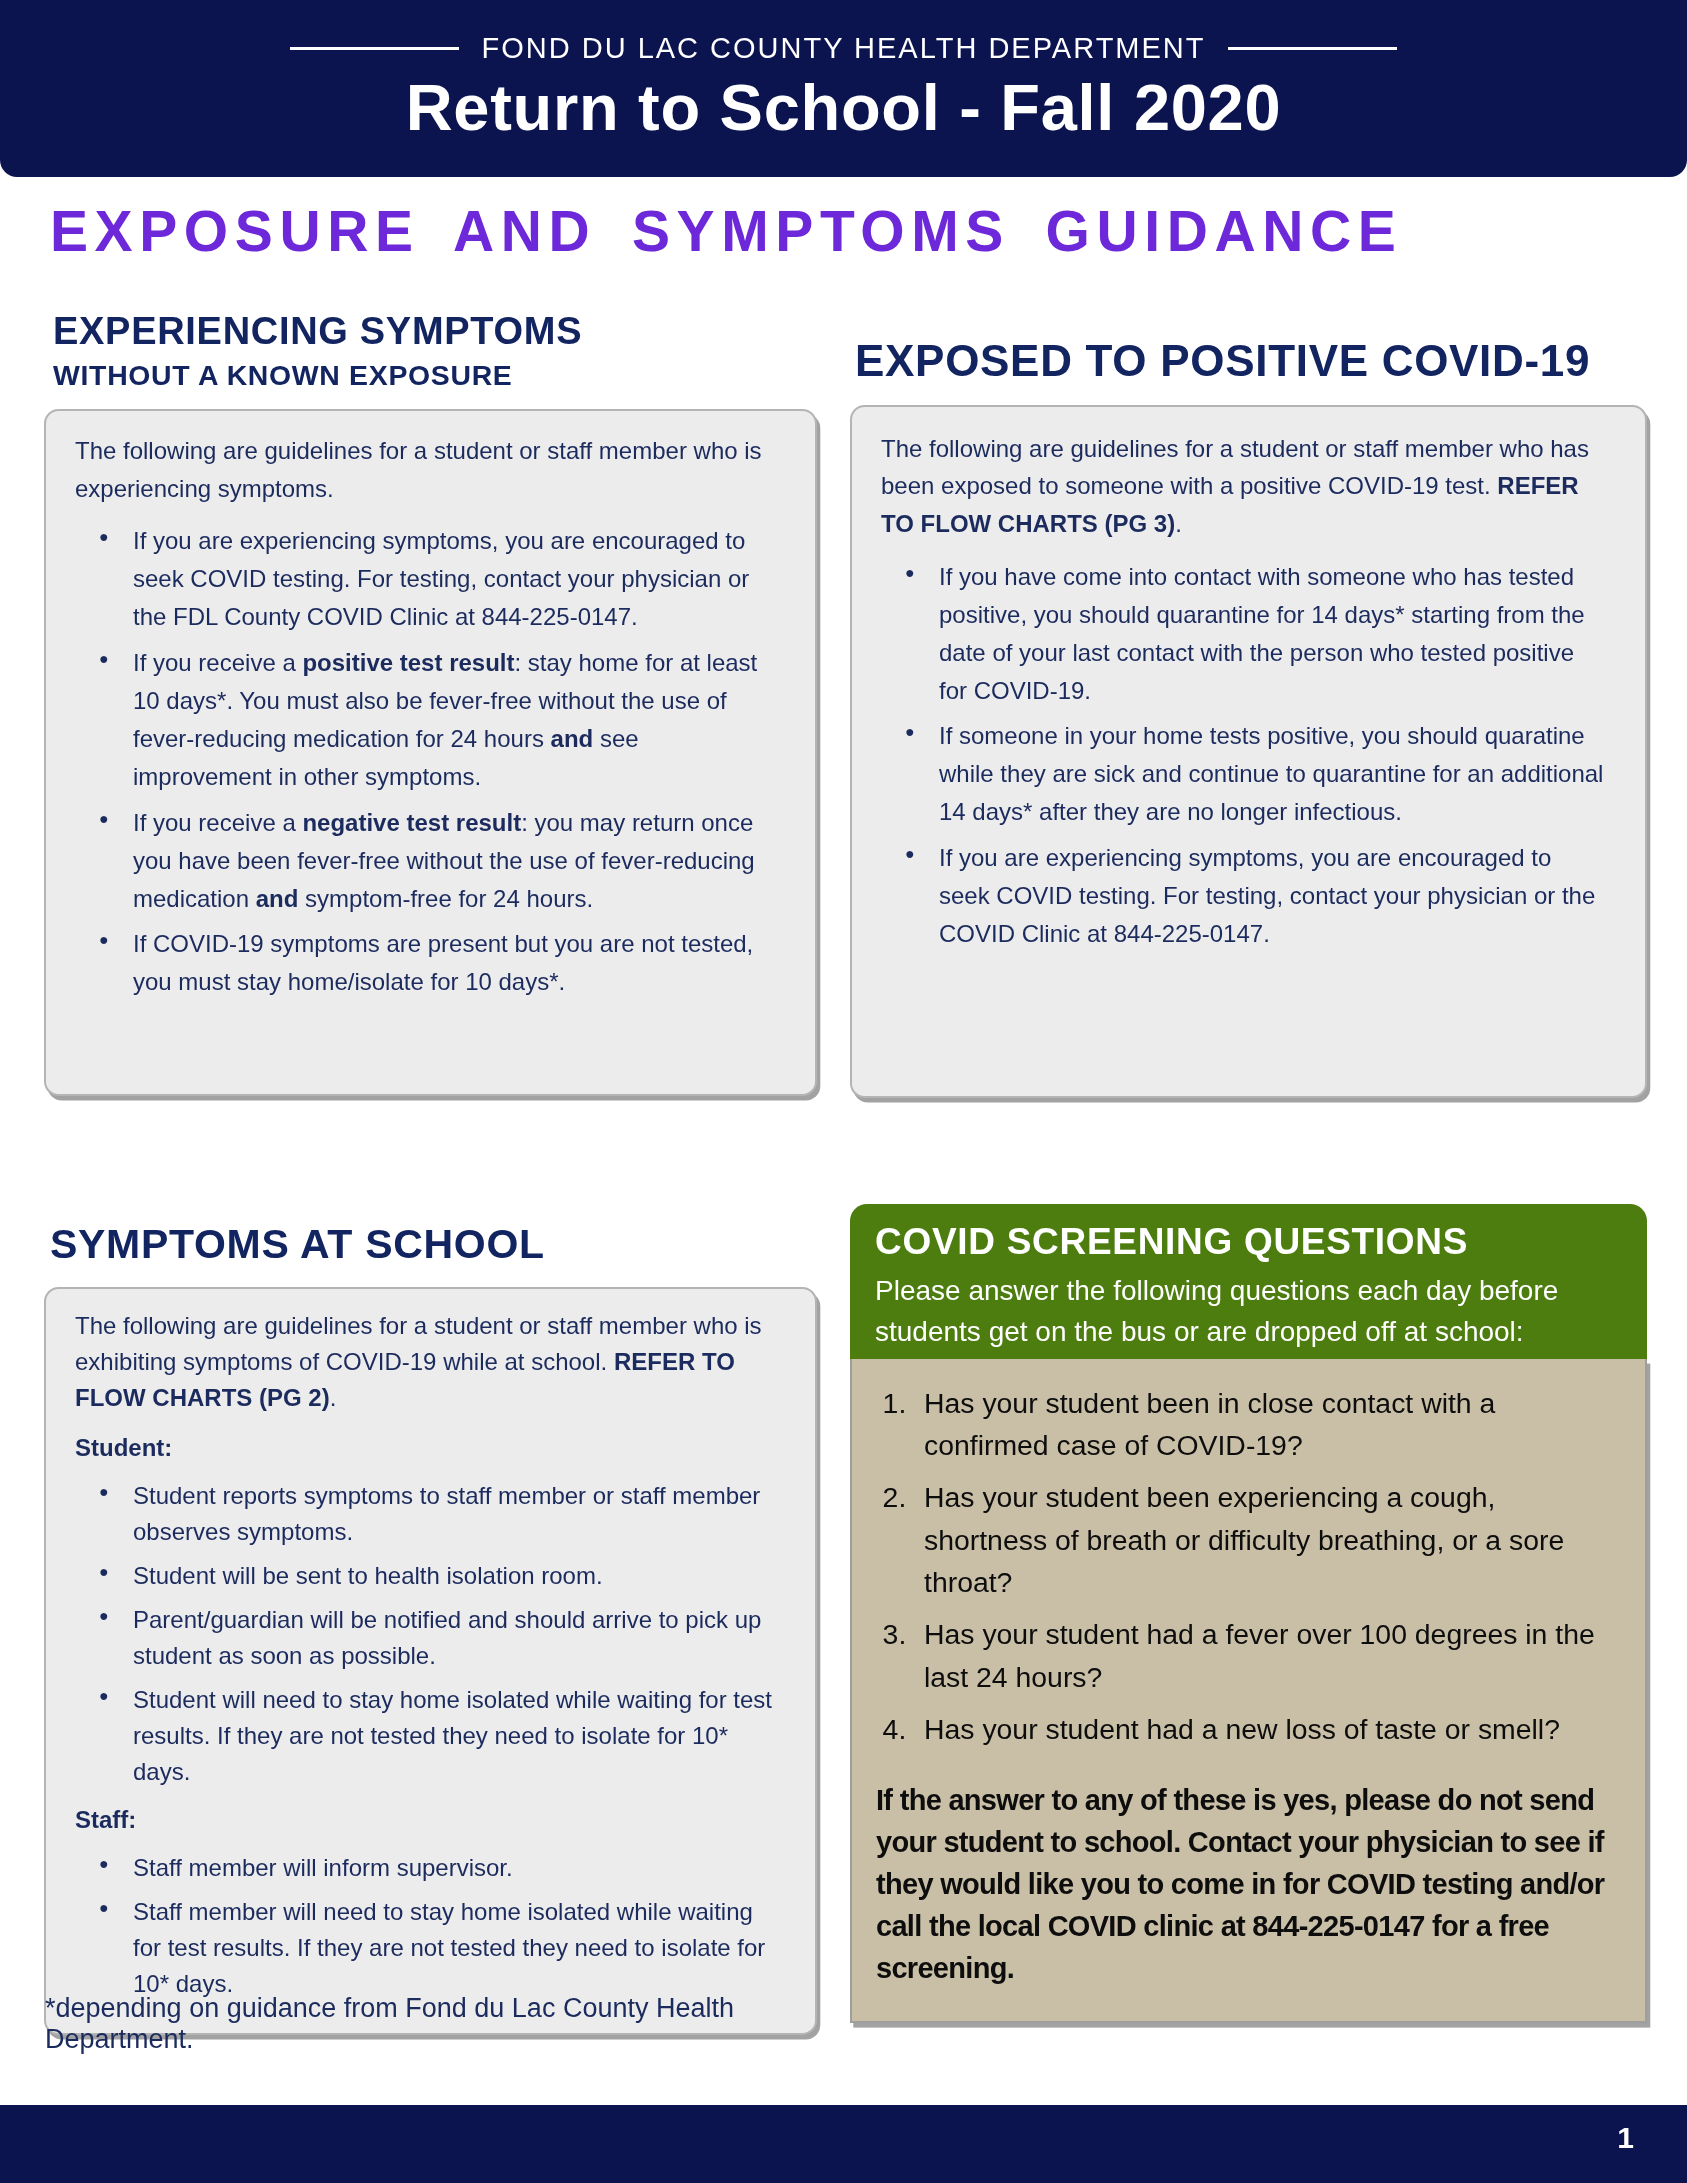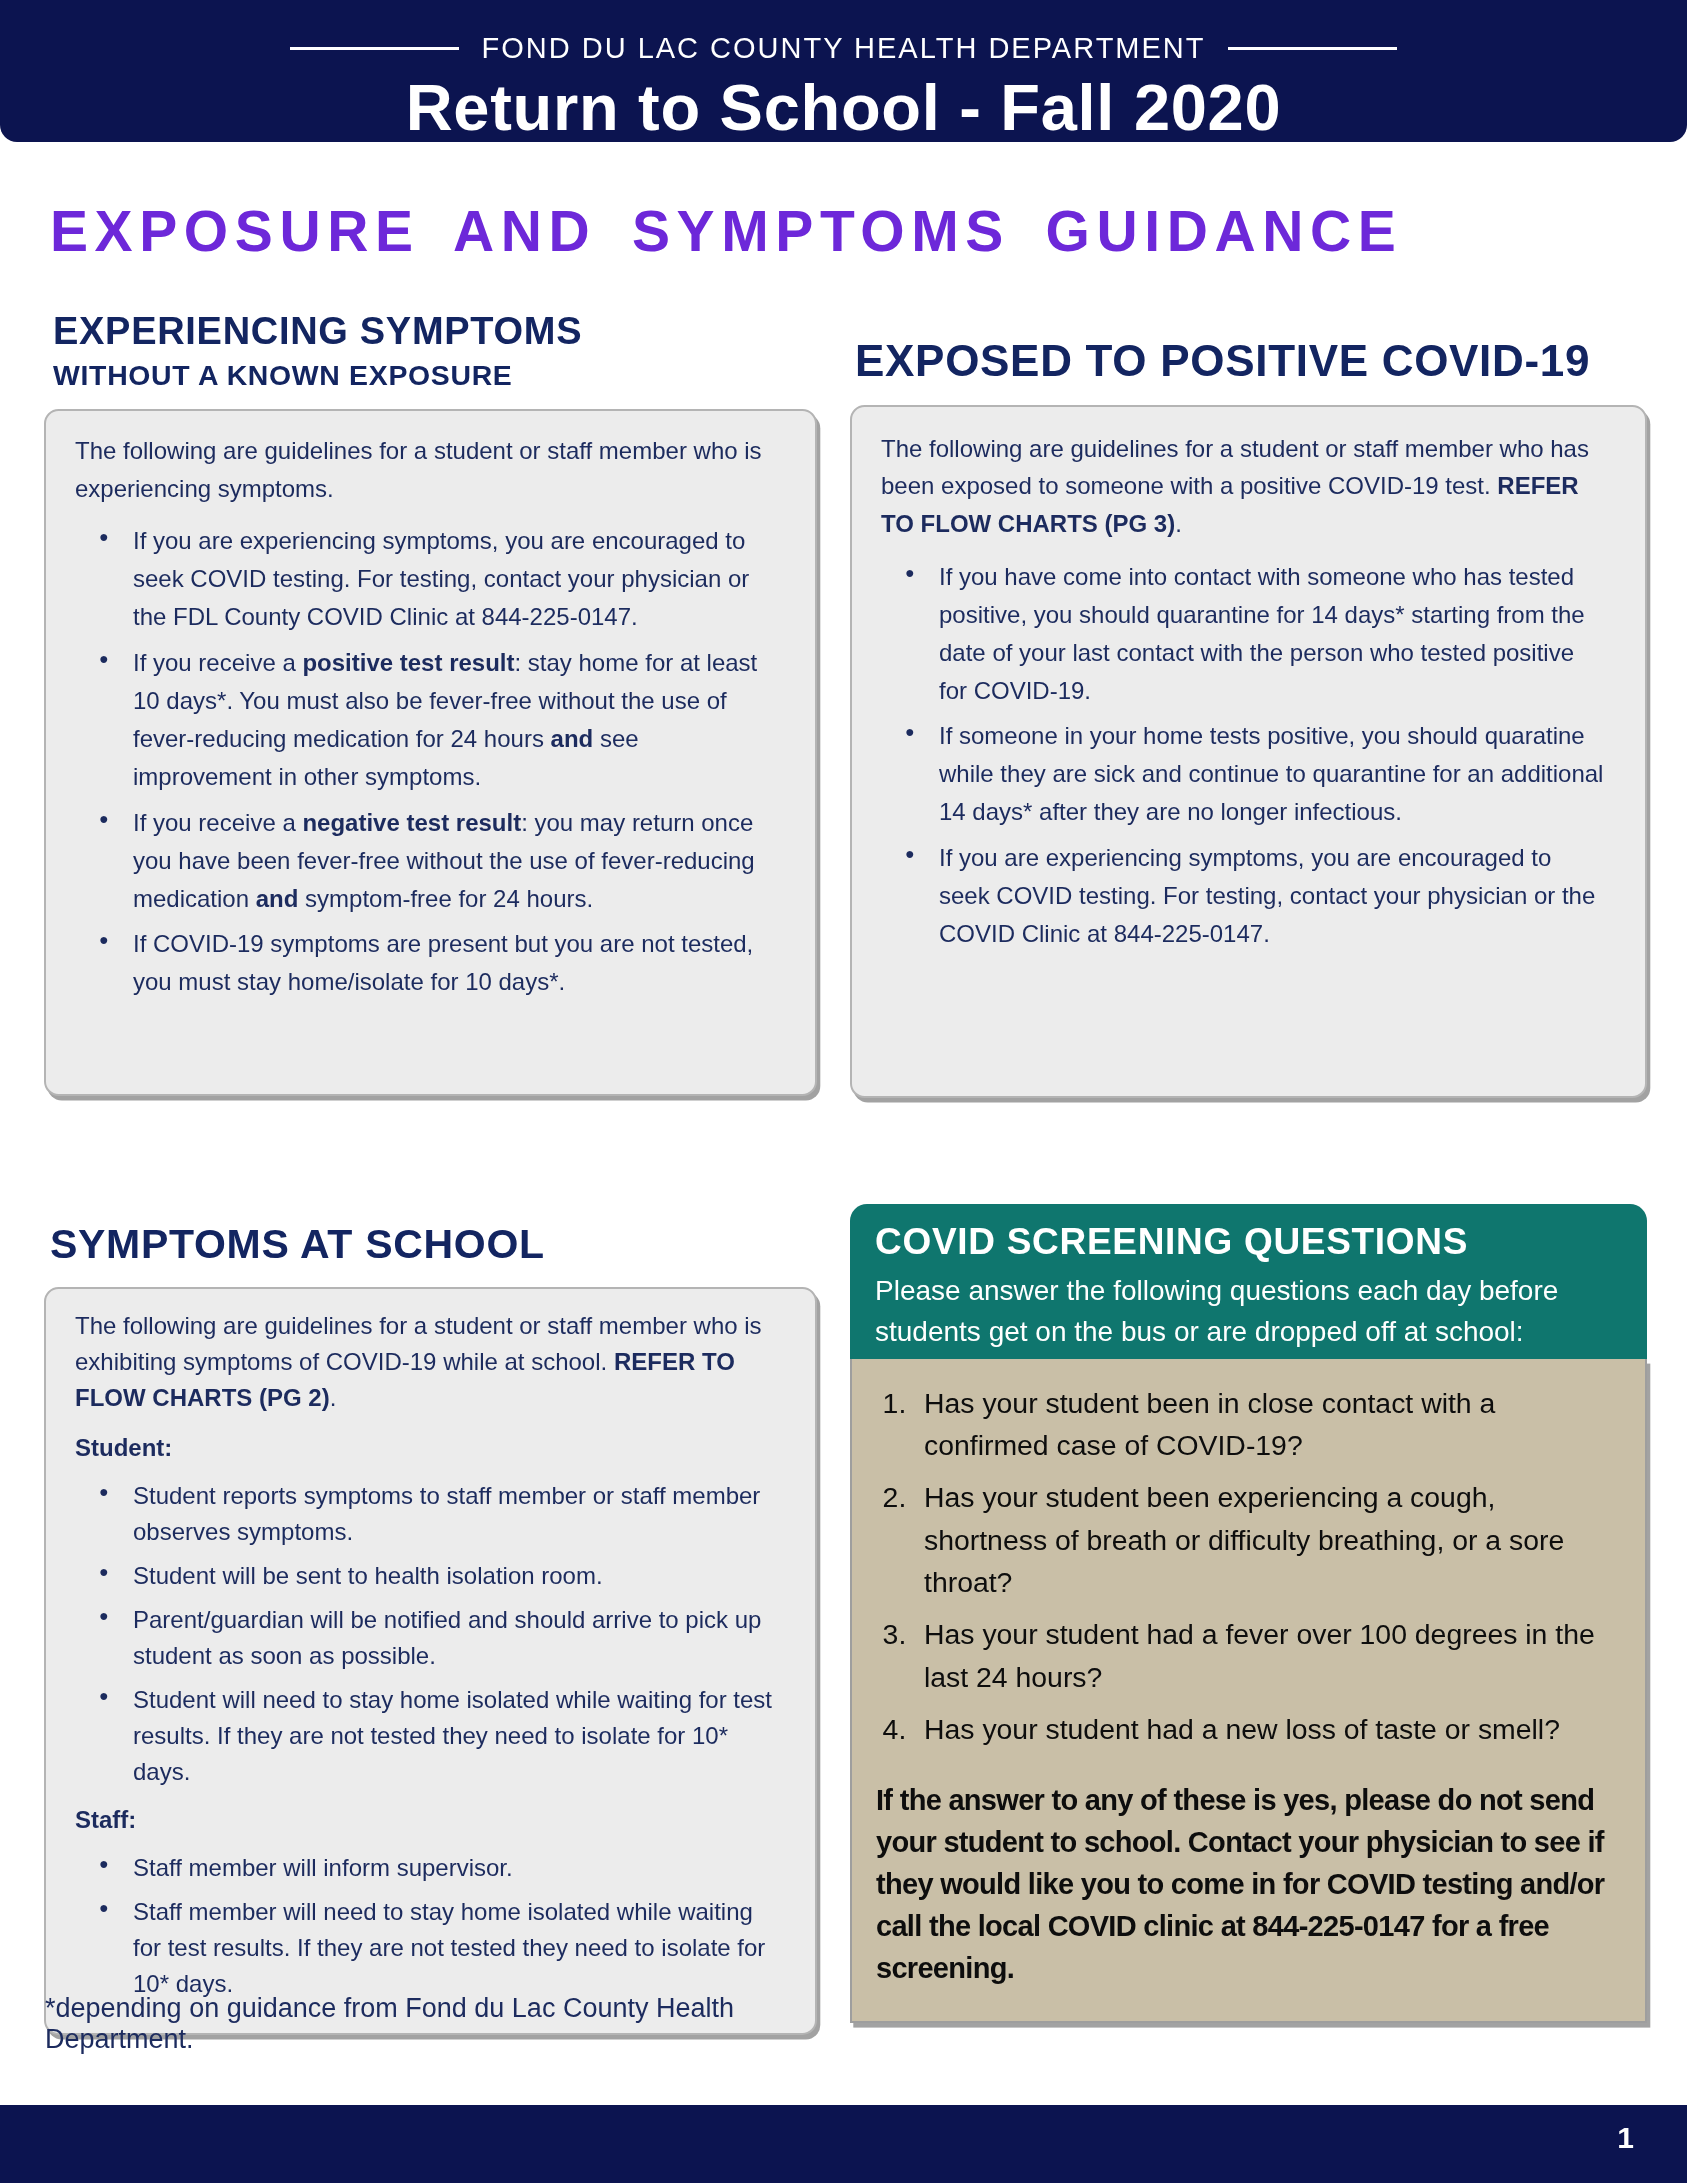--- a/index.html
+++ b/index.html
@@ -1,21 +1,21 @@
 <!DOCTYPE html>
 <html style="font-size:10.6px"><head>
 <meta charset="utf-8">
 <style>
   html,body{margin:0;padding:0;}
   body{width:1687px;height:2183px;background:#ffffff;font-family:"Liberation Sans",sans-serif;}
   .page{position:relative;width:1687px;height:2183px;overflow:hidden;background:#ffffff;}
   .b{font-weight:bold;}
 
   
-  .header{position:absolute;left:0;top:0;width:1687px;height:142px;background:#0c1450;
+  .header{position:absolute;left:0;top:0;width:1687px;height:177px;background:#0c1450;
           border-radius:0 0 17px 17px;color:#ffffff;text-align:center;}
   .dept-row{display:flex;align-items:center;justify-content:center;gap:22.5px;padding-top:32px;}
   .dept-name{font-size:29px;letter-spacing:2px;}
   .dept-line{width:169px;height:3.3px;background:#ffffff;}
   .main-title{font-size:65px;font-weight:bold;margin-top:5.3px;letter-spacing:0.7px;}
 
   
   .gold-heading{position:absolute;left:50px;top:198px;margin:0;font-size:57px;font-weight:bold;
                 color:#6d28d9;letter-spacing:6.6px;word-spacing:13.2px;}
 
@@ -36,21 +36,21 @@
   .blist{list-style:none;margin:12px;padding:0;}
   .blist li{position:relative;padding-left:46px;margin-bottom:8px;}
   .blist li::before{content:"\25CF";position:absolute;left:12px;top:2px;font-size:16px;}
   .sub-label{font-weight:bold;margin:1.3px 0 1.3px 0;}
 
   .footnote{position:absolute;left:45px;top:1993px;width:701px;margin:0;
             font-size:27px;line-height:1.16;color:#1c2b5e;}
 
   
   .screen-head{position:absolute;left:850px;top:1204px;width:797px;height:155px;box-sizing:border-box;
-               background:#0f766e;border-radius:17px 17px 0 0;color:#ffffff;padding:17px 25px 0 25px;}
+               background:#4d7c0f;border-radius:17px 17px 0 0;color:#ffffff;padding:17px 25px 0 25px;}
   .screen-head h2{margin:0;font-size:37px;letter-spacing:0.7px;}
   .screen-head p{margin:8px 0 0 0;font-size:28px;line-height:1.45;}
 
   .tanbox{position:absolute;left:850px;top:1359px;width:797px;min-height:664px;box-sizing:border-box;
           background:#c9bfa7;border:2px solid #9e9e9e;border-top:none;box-shadow:3.3px 4.6px 0 #a2a2a2;
           color:#0d0d0d;padding:22.5px 24px 25px 24px;font-size:28.4px;line-height:1.5;}
   .qlist{list-style:none;margin:0;padding:0;}
   .qlist li{position:relative;padding-left:48px;margin-bottom:9.3px;}
   .qlist li .num{position:absolute;left:6.6px;top:0;}
   .warning{margin:29px 0 0 0;font-weight:bold;font-size:29px;line-height:1.45;letter-spacing:-0.7px;}

